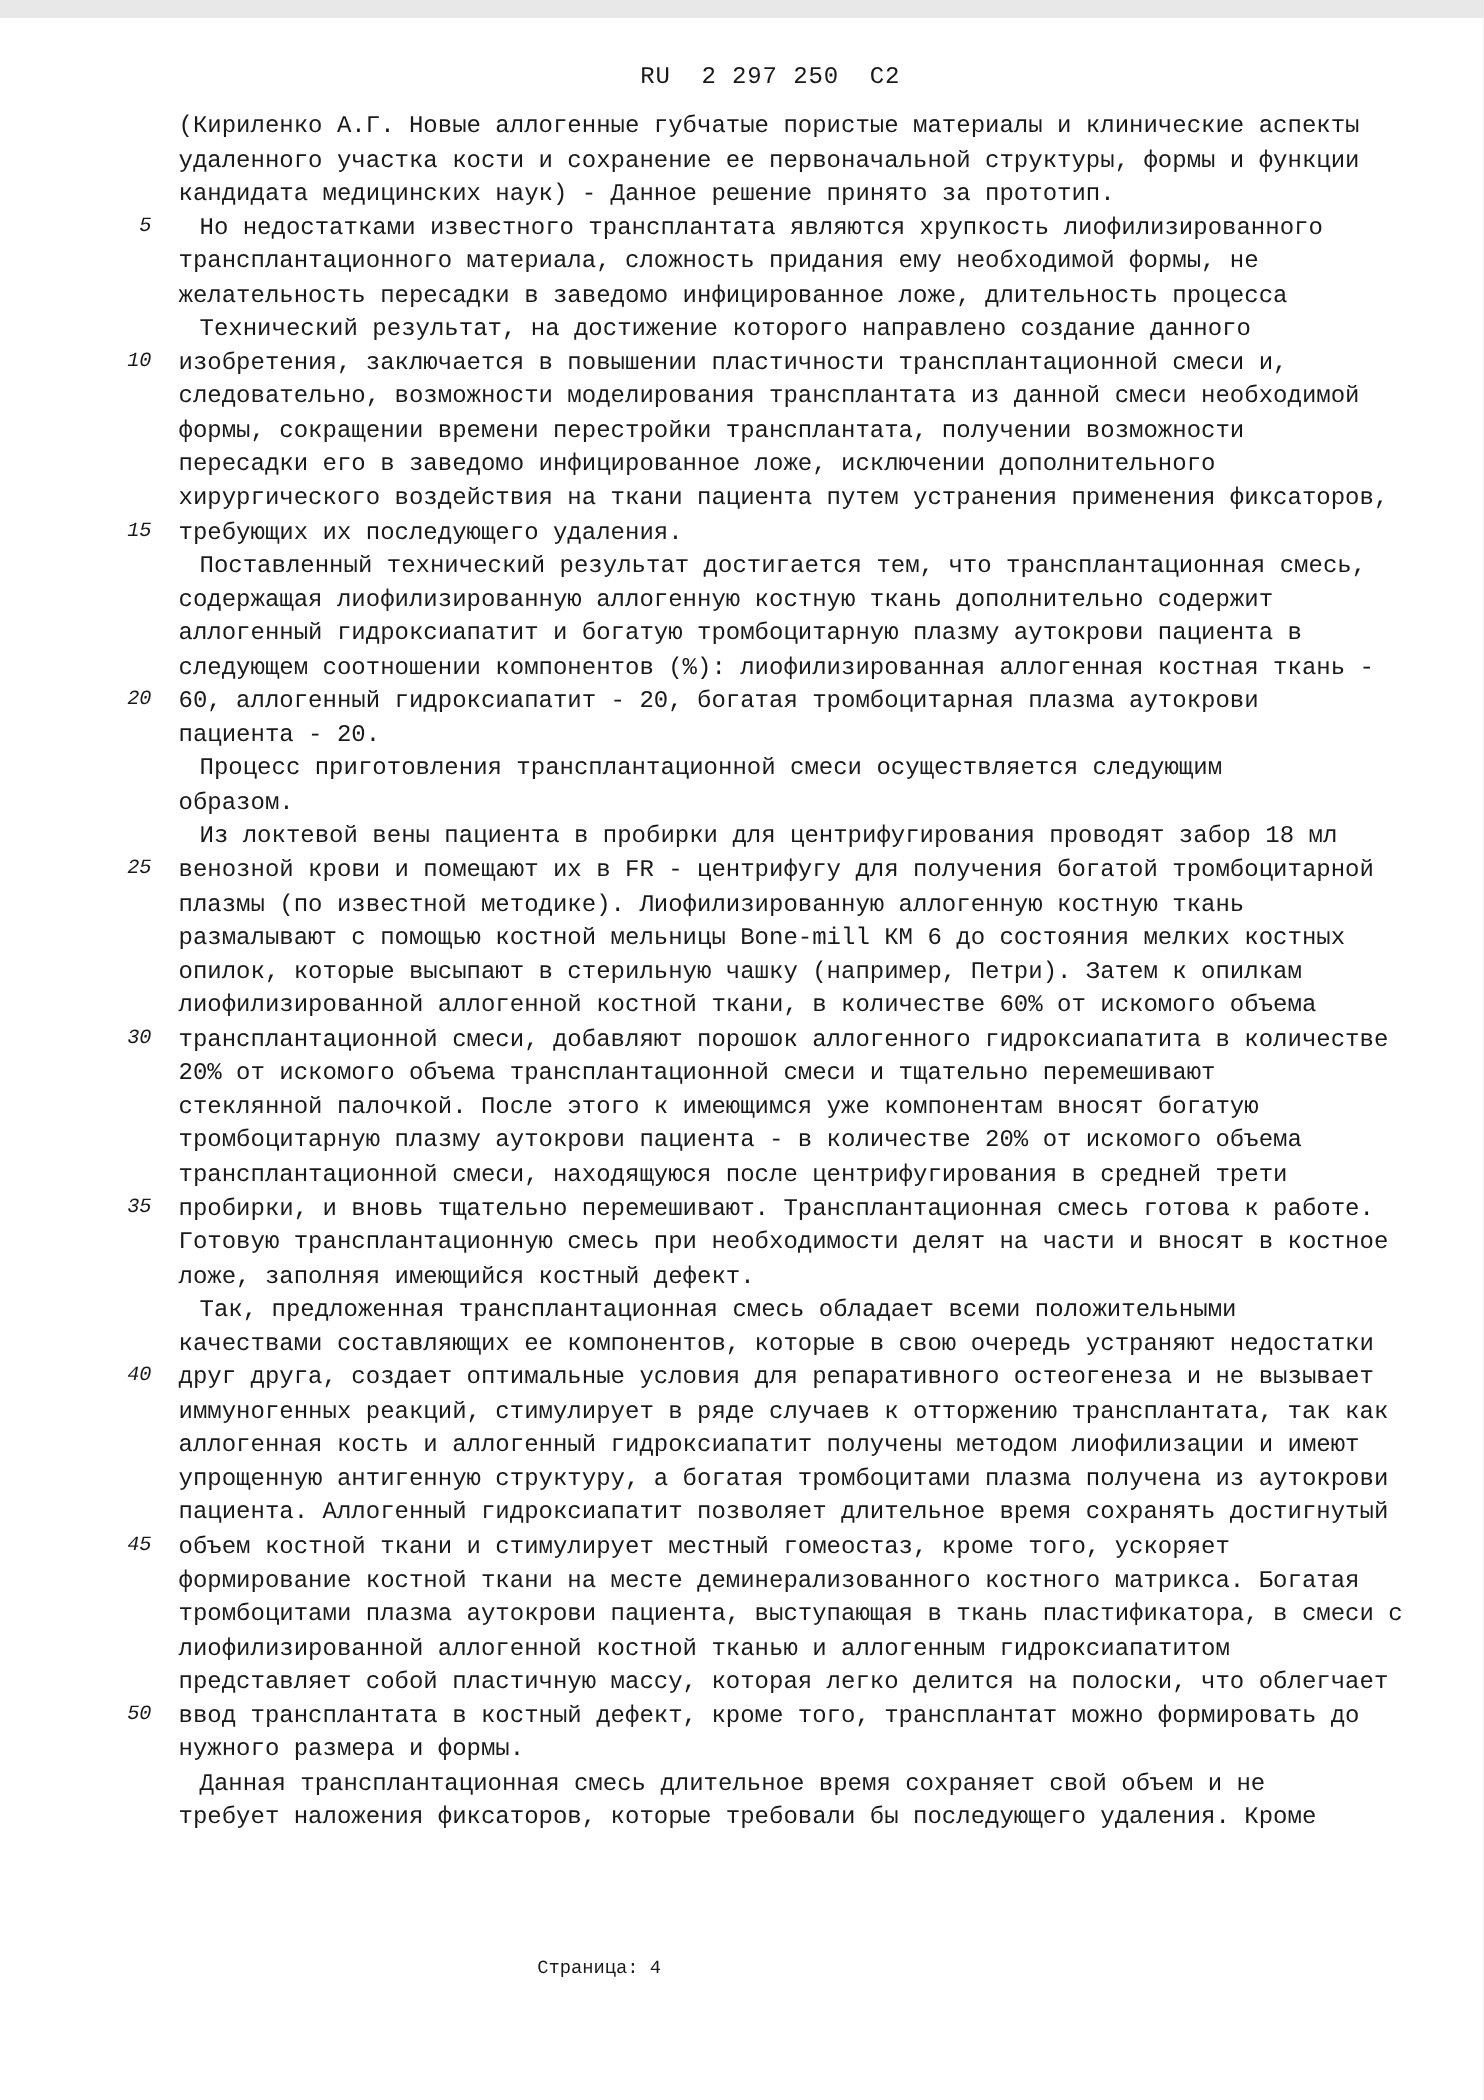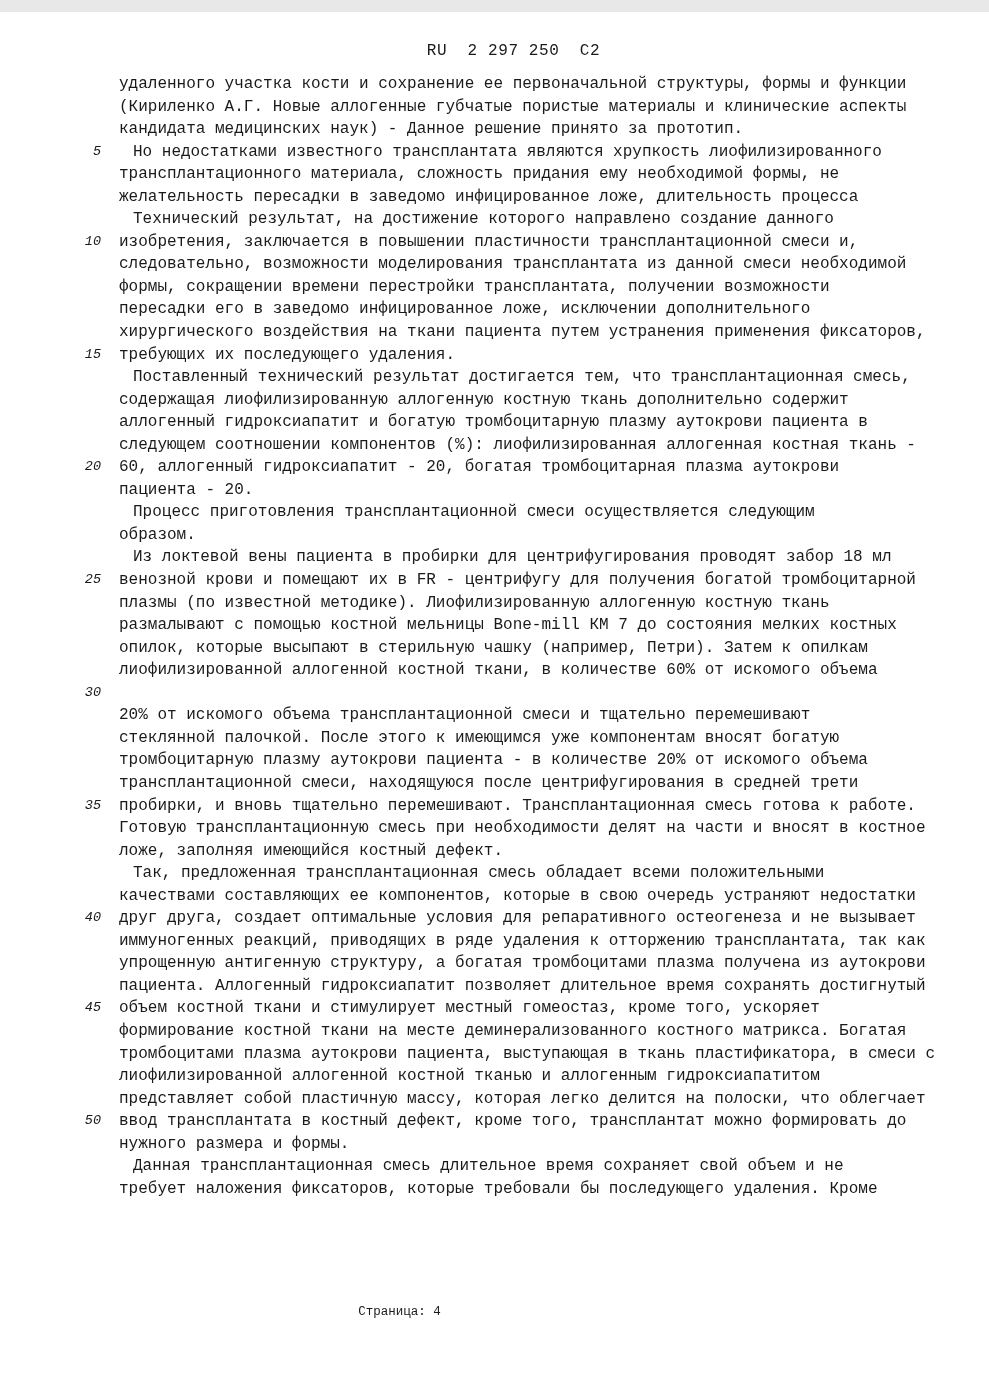--- a/index.html
+++ b/index.html
@@ -61,22 +61,22 @@
     text-align: center;
     font-size: 12.5px;
   }
 </style>
 </head>
 <body>
 
 <div class="page">
   <div class="header">RU  2 297 250  C2</div>
   <div class="body-text">
+      <div class="line"><span class="txt">(Кириленко А.Г. Новые аллогенные губчатые пористые материалы и клинические аспекты</span></div>
       <div class="line"><span class="txt">удаленного участка кости и сохранение ее первоначальной структуры, формы и функции</span></div>
-      <div class="line"><span class="txt">(Кириленко А.Г. Новые аллогенные губчатые пористые материалы и клинические аспекты</span></div>
       <div class="line"><span class="txt">кандидата медицинских наук) - Данное решение принято за прототип.</span></div>
       <div class="line indent"><span class="lineno">5</span><span class="txt">Но недостатками известного трансплантата являются хрупкость лиофилизированного</span></div>
       <div class="line"><span class="txt">трансплантационного материала, сложность придания ему необходимой формы, не</span></div>
       <div class="line"><span class="txt">желательность пересадки в заведомо инфицированное ложе, длительность процесса</span></div>
       <div class="line indent"><span class="txt">Технический результат, на достижение которого направлено создание данного</span></div>
       <div class="line"><span class="lineno">10</span><span class="txt">изобретения, заключается в повышении пластичности трансплантационной смеси и,</span></div>
       <div class="line"><span class="txt">следовательно, возможности моделирования трансплантата из данной смеси необходимой</span></div>
       <div class="line"><span class="txt">формы, сокращении времени перестройки трансплантата, получении возможности</span></div>
       <div class="line"><span class="txt">пересадки его в заведомо инфицированное ложе, исключении дополнительного</span></div>
       <div class="line"><span class="txt">хирургического воздействия на ткани пациента путем устранения применения фиксаторов,</span></div>
@@ -85,35 +85,36 @@
       <div class="line"><span class="txt">содержащая лиофилизированную аллогенную костную ткань дополнительно содержит</span></div>
       <div class="line"><span class="txt">аллогенный гидроксиапатит и богатую тромбоцитарную плазму аутокрови пациента в</span></div>
       <div class="line"><span class="txt">следующем соотношении компонентов (%): лиофилизированная аллогенная костная ткань -</span></div>
       <div class="line"><span class="lineno">20</span><span class="txt">60, аллогенный гидроксиапатит - 20, богатая тромбоцитарная плазма аутокрови</span></div>
       <div class="line"><span class="txt">пациента - 20.</span></div>
       <div class="line indent"><span class="txt">Процесс приготовления трансплантационной смеси осуществляется следующим</span></div>
       <div class="line"><span class="txt">образом.</span></div>
       <div class="line indent"><span class="txt">Из локтевой вены пациента в пробирки для центрифугирования проводят забор 18 мл</span></div>
       <div class="line"><span class="lineno">25</span><span class="txt">венозной крови и помещают их в FR - центрифугу для получения богатой тромбоцитарной</span></div>
       <div class="line"><span class="txt">плазмы (по известной методике). Лиофилизированную аллогенную костную ткань</span></div>
-      <div class="line"><span class="txt">размалывают с помощью костной мельницы Bone-mill КМ 7 до состояния мелких костных</span></div>
+      <div class="line"><span class="txt">размалывают с помощью костной мельницы Bone-mill КМ 6 до состояния мелких костных</span></div>
       <div class="line"><span class="txt">опилок, которые высыпают в стерильную чашку (например, Петри). Затем к опилкам</span></div>
       <div class="line"><span class="txt">лиофилизированной аллогенной костной ткани, в количестве 60% от искомого объема</span></div>
-      <div class="line"><span class="lineno">30</span></div>
+      <div class="line"><span class="lineno">30</span><span class="txt">трансплантационной смеси, добавляют порошок аллогенного гидроксиапатита в количестве</span></div>
       <div class="line"><span class="txt">20% от искомого объема трансплантационной смеси и тщательно перемешивают</span></div>
       <div class="line"><span class="txt">стеклянной палочкой. После этого к имеющимся уже компонентам вносят богатую</span></div>
       <div class="line"><span class="txt">тромбоцитарную плазму аутокрови пациента - в количестве 20% от искомого объема</span></div>
       <div class="line"><span class="txt">трансплантационной смеси, находящуюся после центрифугирования в средней трети</span></div>
       <div class="line"><span class="lineno">35</span><span class="txt">пробирки, и вновь тщательно перемешивают. Трансплантационная смесь готова к работе.</span></div>
       <div class="line"><span class="txt">Готовую трансплантационную смесь при необходимости делят на части и вносят в костное</span></div>
       <div class="line"><span class="txt">ложе, заполняя имеющийся костный дефект.</span></div>
       <div class="line indent"><span class="txt">Так, предложенная трансплантационная смесь обладает всеми положительными</span></div>
       <div class="line"><span class="txt">качествами составляющих ее компонентов, которые в свою очередь устраняют недостатки</span></div>
       <div class="line"><span class="lineno">40</span><span class="txt">друг друга, создает оптимальные условия для репаративного остеогенеза и не вызывает</span></div>
-      <div class="line"><span class="txt">иммуногенных реакций, приводящих в ряде удаления к отторжению трансплантата, так как</span></div>
+      <div class="line"><span class="txt">иммуногенных реакций, стимулирует в ряде случаев к отторжению трансплантата, так как</span></div>
+      <div class="line"><span class="txt">аллогенная кость и аллогенный гидроксиапатит получены методом лиофилизации и имеют</span></div>
       <div class="line"><span class="txt">упрощенную антигенную структуру, а богатая тромбоцитами плазма получена из аутокрови</span></div>
       <div class="line"><span class="txt">пациента. Аллогенный гидроксиапатит позволяет длительное время сохранять достигнутый</span></div>
       <div class="line"><span class="lineno">45</span><span class="txt">объем костной ткани и стимулирует местный гомеостаз, кроме того, ускоряет</span></div>
       <div class="line"><span class="txt">формирование костной ткани на месте деминерализованного костного матрикса. Богатая</span></div>
       <div class="line"><span class="txt">тромбоцитами плазма аутокрови пациента, выступающая в ткань пластификатора, в смеси с</span></div>
       <div class="line"><span class="txt">лиофилизированной аллогенной костной тканью и аллогенным гидроксиапатитом</span></div>
       <div class="line"><span class="txt">представляет собой пластичную массу, которая легко делится на полоски, что облегчает</span></div>
       <div class="line"><span class="lineno">50</span><span class="txt">ввод трансплантата в костный дефект, кроме того, трансплантат можно формировать до</span></div>
       <div class="line"><span class="txt">нужного размера и формы.</span></div>
       <div class="line indent"><span class="txt">Данная трансплантационная смесь длительное время сохраняет свой объем и не</span></div>

